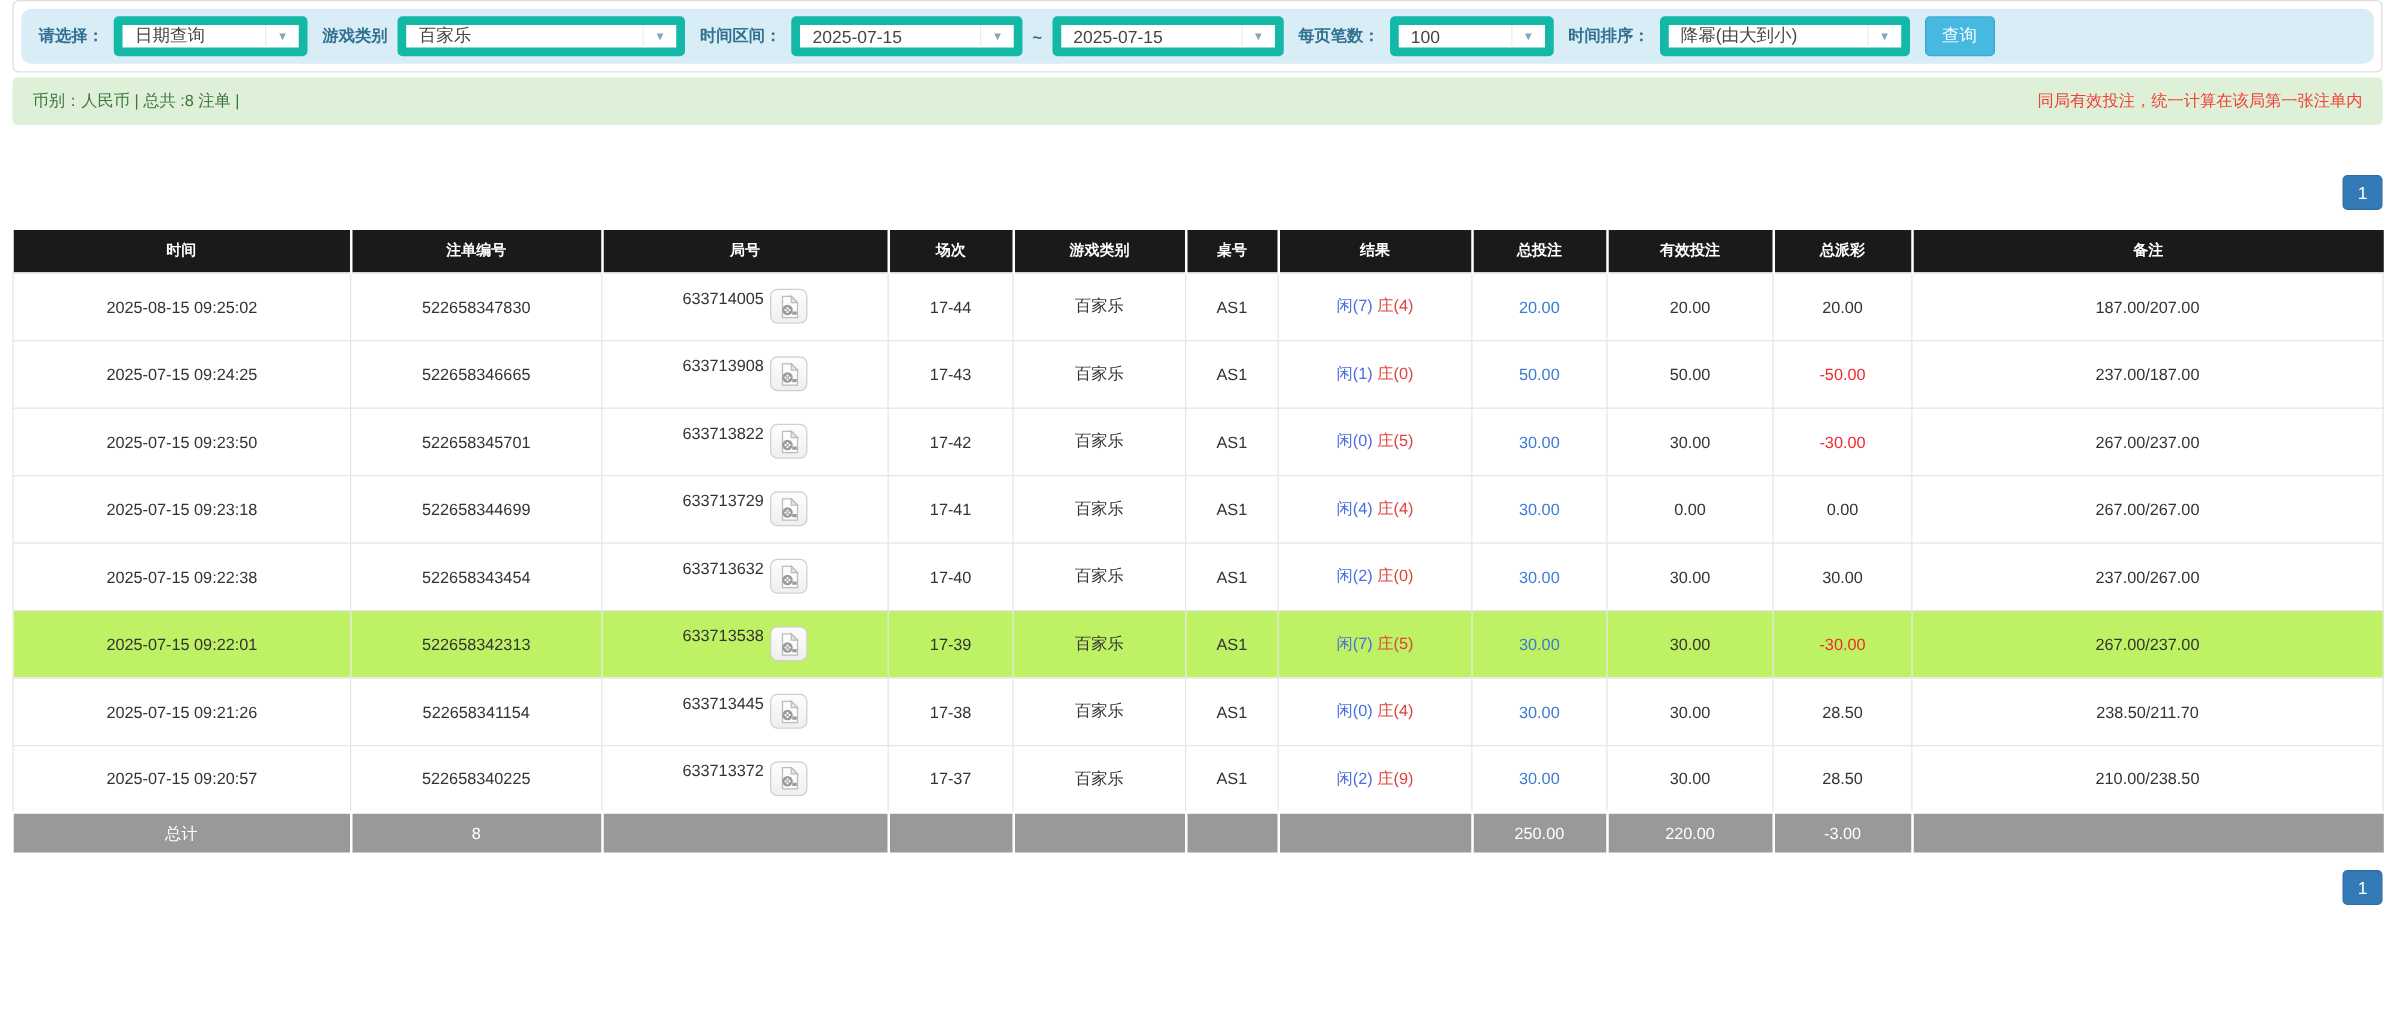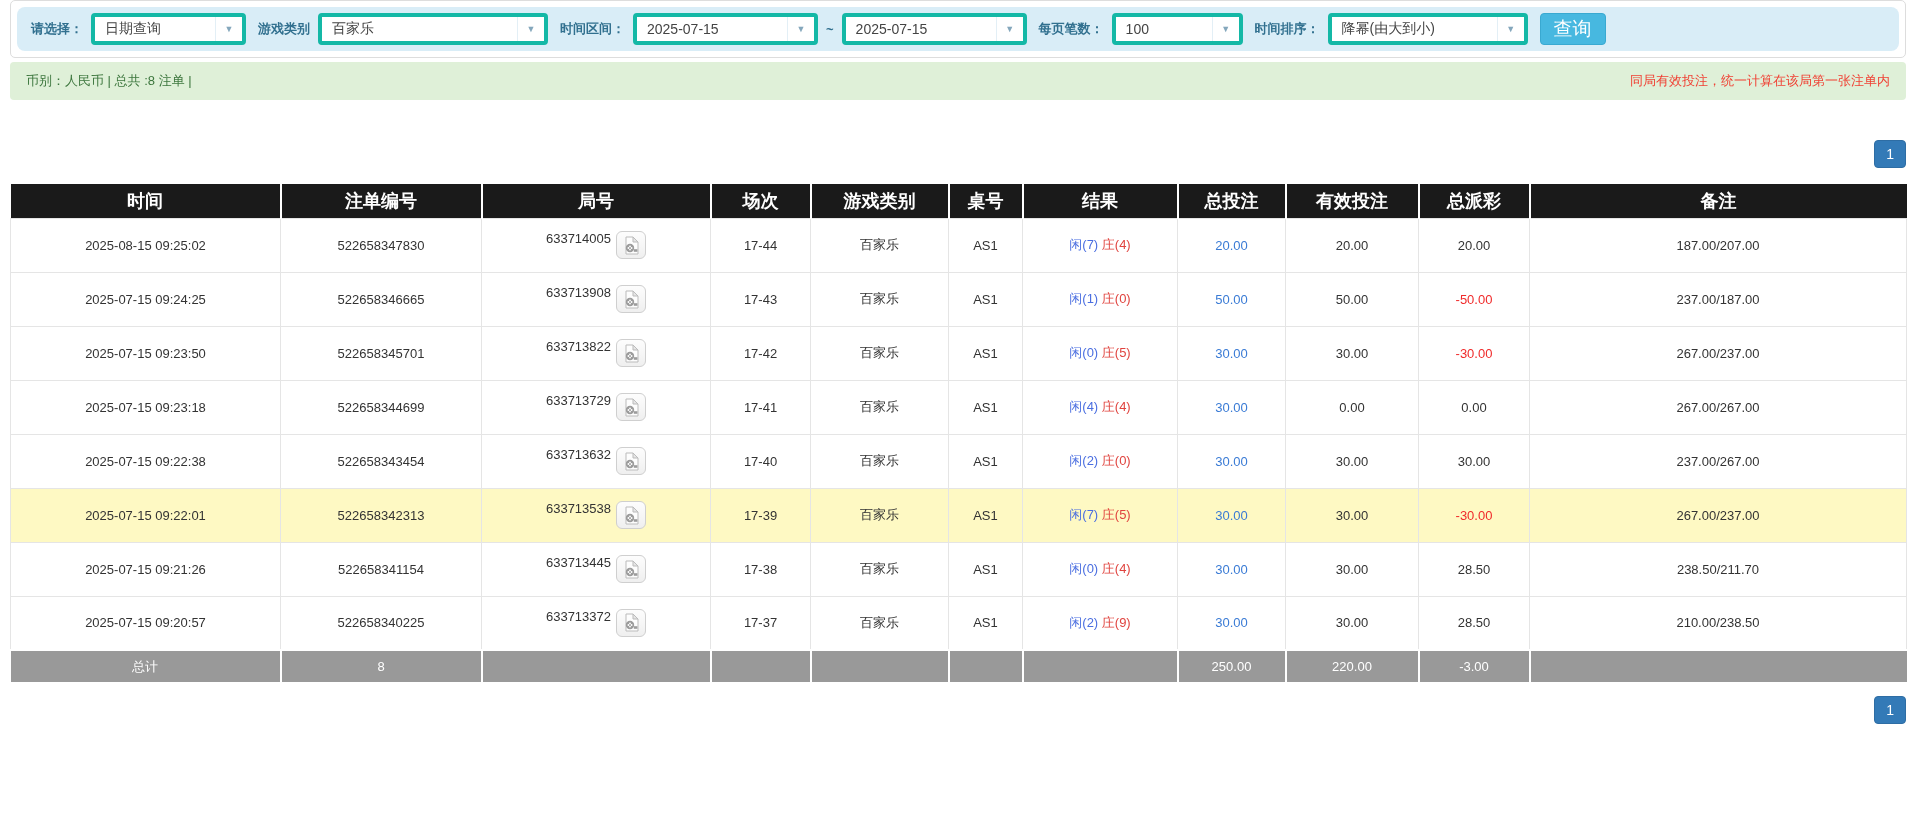--- a/index.html
+++ b/index.html
@@ -18,37 +18,37 @@
     border: 1px solid #ddd; border-radius: 5px; background: #fff; padding: 6px;
   }
   .filter-bar {
     background: #d9edf7; border-radius: 8px; padding: 0 14px;
     height: 44px; display: flex; align-items: center; white-space: nowrap;
   }
   .f-label { color: #31708f; font-weight: bold; font-size: 13px; margin: 0 8px 0 0; }
   .f-label.ml { margin-left: 12px; }
   .dropdown {
     display: inline-flex; align-items: center; justify-content: space-between;
-    background: #fff; border: 4px solid #14b8a6; border-radius: 4px;
+    background: #fff; border: 7px solid #14b8a6; border-radius: 4px;
     height: 32px; padding-left: 10px; color: #444; font-size: 14px; cursor: pointer;
   }
   .dropdown .caret {
     width: 27px; align-self: stretch; display: flex; align-items: center; justify-content: center;
     color: #84a7bc; font-size: 9px; border-left: 1px solid #e3eff6;
   }
   .dd-select   { width: 155px; }
   .dd-game     { width: 230px; }
   .dd-date     { width: 185px; }
   .dd-pagesize { width: 131px; }
   .dd-sort     { width: 200px; }
   .tilde { color: #31708f; margin: 0 8px; font-weight: bold; }
   .query-btn {
     margin-left: 12px; height: 32px; padding: 0 13px;
     background: #47b8e0; border: 1px solid #39a9d1; border-radius: 4px;
-    color: #fff; font-size: 19px; cursor: pointer;
+    color: #fff; font-size: 14px; cursor: pointer;
     font-family: "Liberation Sans", sans-serif;
   }
 
   
   .info-bar {
     margin-top: 4px; background: #dff0d8; border-radius: 4px;
     padding: 10px 16px; display: flex; justify-content: space-between; align-items: center;
     color: #3c763d; font-size: 13px;
   }
   .info-bar .notice { color: #f04134; }
@@ -60,27 +60,27 @@
   .page-btn {
     display: inline-block; background: #337ab7; border: 1px solid #2e6da4;
     color: #fff; border-radius: 4px; padding: 6px 11px; font-size: 14px; cursor: pointer;
     line-height: 1;
   }
 
   
   table.bet-table { width: 1896px; border-collapse: collapse; table-layout: fixed; }
   .bet-table thead tr { height: 34px; }
   .bet-table th {
-    background: #1a1a1a; color: #fff; font-size: 18px; font-weight: bold;
+    background: #1a1a1a; color: #fff; font-size: 12px; font-weight: bold;
     border-left: 2px solid #fff; border-right: 2px solid #fff; padding: 4px 2px;
   }
   .bet-table th:first-child { border-left: 0; }
   .bet-table th:last-child { border-right: 0; }
   .bet-table tbody tr.data-row { height: 54px; background: #fff; }
-  .bet-table tbody tr.data-row.highlight { background: #fef9c3; margin-left: 20px; }
+  .bet-table tbody tr.data-row.highlight { background: #bef264; margin-left: 20px; }
   .bet-table td {
     text-align: center; font-size: 13px; color: #333;
     border: 1px solid #e5e5e5; padding: 2px 4px; vertical-align: middle;
   }
   .round-cell .round-wrap { display: inline-flex; align-items: flex-start; gap: 5px; }
   .video-btn {
     width: 30px; height: 28px; border: 1px solid #cfcfcf; border-radius: 6px;
     background: linear-gradient(#fdfdfd, #efefef); cursor: pointer;
     display: inline-flex; align-items: center; justify-content: center; padding: 0;
   }

